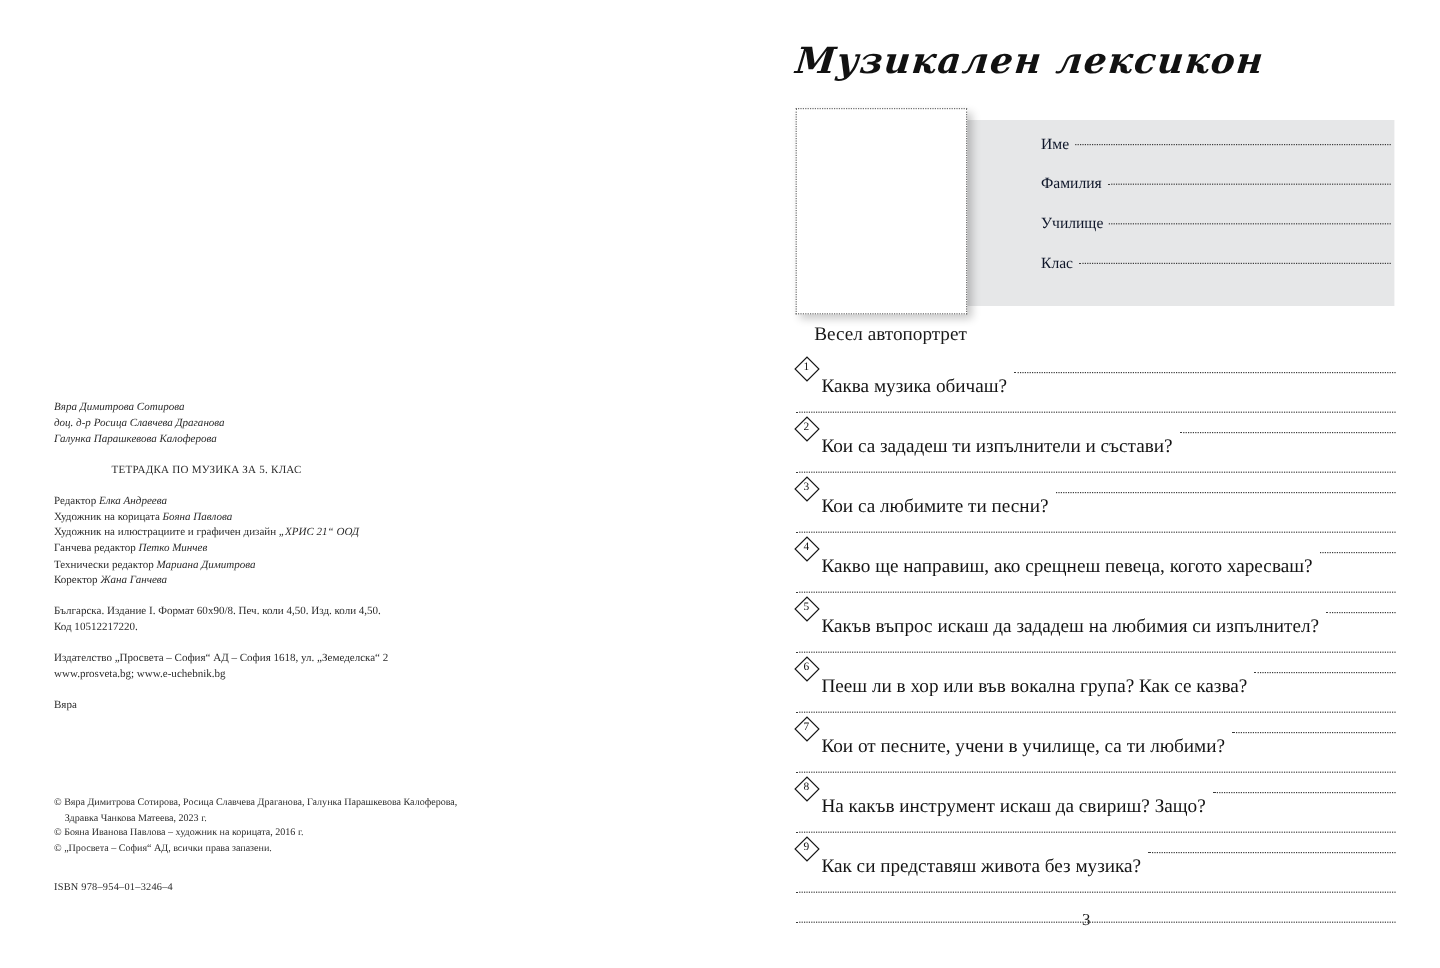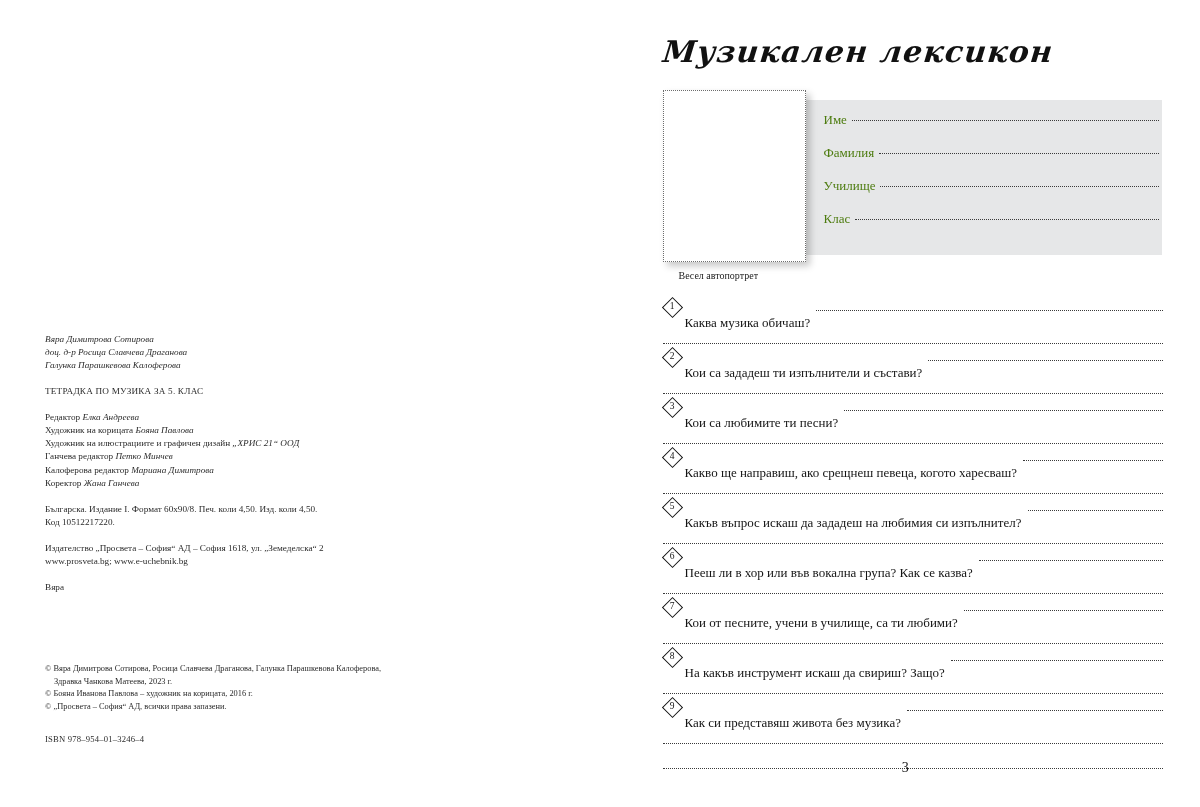--- a/index.html
+++ b/index.html
@@ -42,20 +42,21 @@
     width: 430px;
     font-size: 9.2px;
     line-height: 1.42;
     color: #2b2b2b;
   }
   .imprint .block { margin-bottom: 13px; }
   .imprint .authors div { font-style: italic; }
   .imprint .title-line {
     letter-spacing: .2px;
     margin-bottom: 13px;
+    margin-left: 48px;
   }
   .imprint .credits .it { font-style: italic; margin-top: 20px; }
   .imprint .print-word { margin-top: 11px; }
 
   .copyright {
     position: absolute;
     left: 45px;
     top: 663px;
     width: 470px;
     font-size: 8.4px;
@@ -103,41 +104,42 @@
     height: 172px;
     background: #ffffff;
     border: 1.5px dotted #6d6d6d;
     box-shadow: 4px 4px 7px rgba(0,0,0,.22);
     box-sizing: border-box;
   }
   .portrait-caption {
     position: absolute;
     left: 68px;
     top: 270px;
-    font-size: 10px;
+    font-size: 16px;
     color: #1a1a1a;
   }
 
   
   .form-rows {
     position: absolute;
     left: 213px;
     top: 112px;
     width: 335px;
   }
   .form-row {
     display: flex;
     align-items: baseline;
     height: 33px;
   }
   .form-row .lbl {
     font-size: 13px;
-    color: #4d7c0f;
+    color: #0f172a;
     white-space: nowrap;
     padding-right: 5px;
+    margin-left: 44px;
   }
   .dotfill {
     flex: 1 1 auto;
     border-bottom: 1.4px dotted #3a3a3a;
     position: relative;
     top: -3px;
     height: 0;
   }
 
   
@@ -174,21 +176,21 @@
     position: absolute;
     inset: 0;
     display: flex;
     align-items: center;
     justify-content: center;
     font-size: 9.5px;
     line-height: 1;
     color: #141414;
   }
   .qtext {
-    font-size: 13px;
+    font-size: 16px;
     color: #141414;
     white-space: nowrap;
     padding-right: 6px;
     margin-top: 32px;
   }
   .qfill {
     flex: 1 1 auto;
     border-bottom: 1.3px dotted #3a3a3a;
     height: 0;
     position: relative;
@@ -226,21 +228,21 @@
         <div>Галунка Парашкевова Калоферова</div>
       </div>
 
       <div class="title-line">ТЕТРАДКА ПО МУЗИКА ЗА 5. КЛАС</div>
 
       <div class="block credits">
         <div><span>Редактор </span><span class="it">Елка Андреева</span></div>
         <div><span>Художник на корицата </span><span class="it">Бояна Павлова</span></div>
         <div><span>Художник на илюстрациите и графичен дизайн </span><span class="it">„ХРИС 21“ ООД</span></div>
         <div><span>Ганчева редактор </span><span class="it">Петко Минчев</span></div>
-        <div><span>Калоферова редактор </span><span class="it">Мариана Димитрова</span></div>
+        <div><span>Технически редактор </span><span class="it">Мариана Димитрова</span></div>
         <div><span>Коректор </span><span class="it">Жана Ганчева</span></div>
       </div>
 
       <div class="block">
         <div>Българска. Издание I. Формат 60х90/8. Печ. коли 4,50. Изд. коли 4,50.</div>
         <div>Код 10512217220.</div>
       </div>
 
       <div class="block">
         <div>Издателство „Просвета – София“ АД – София 1618, ул. „Земеделска“ 2</div>

